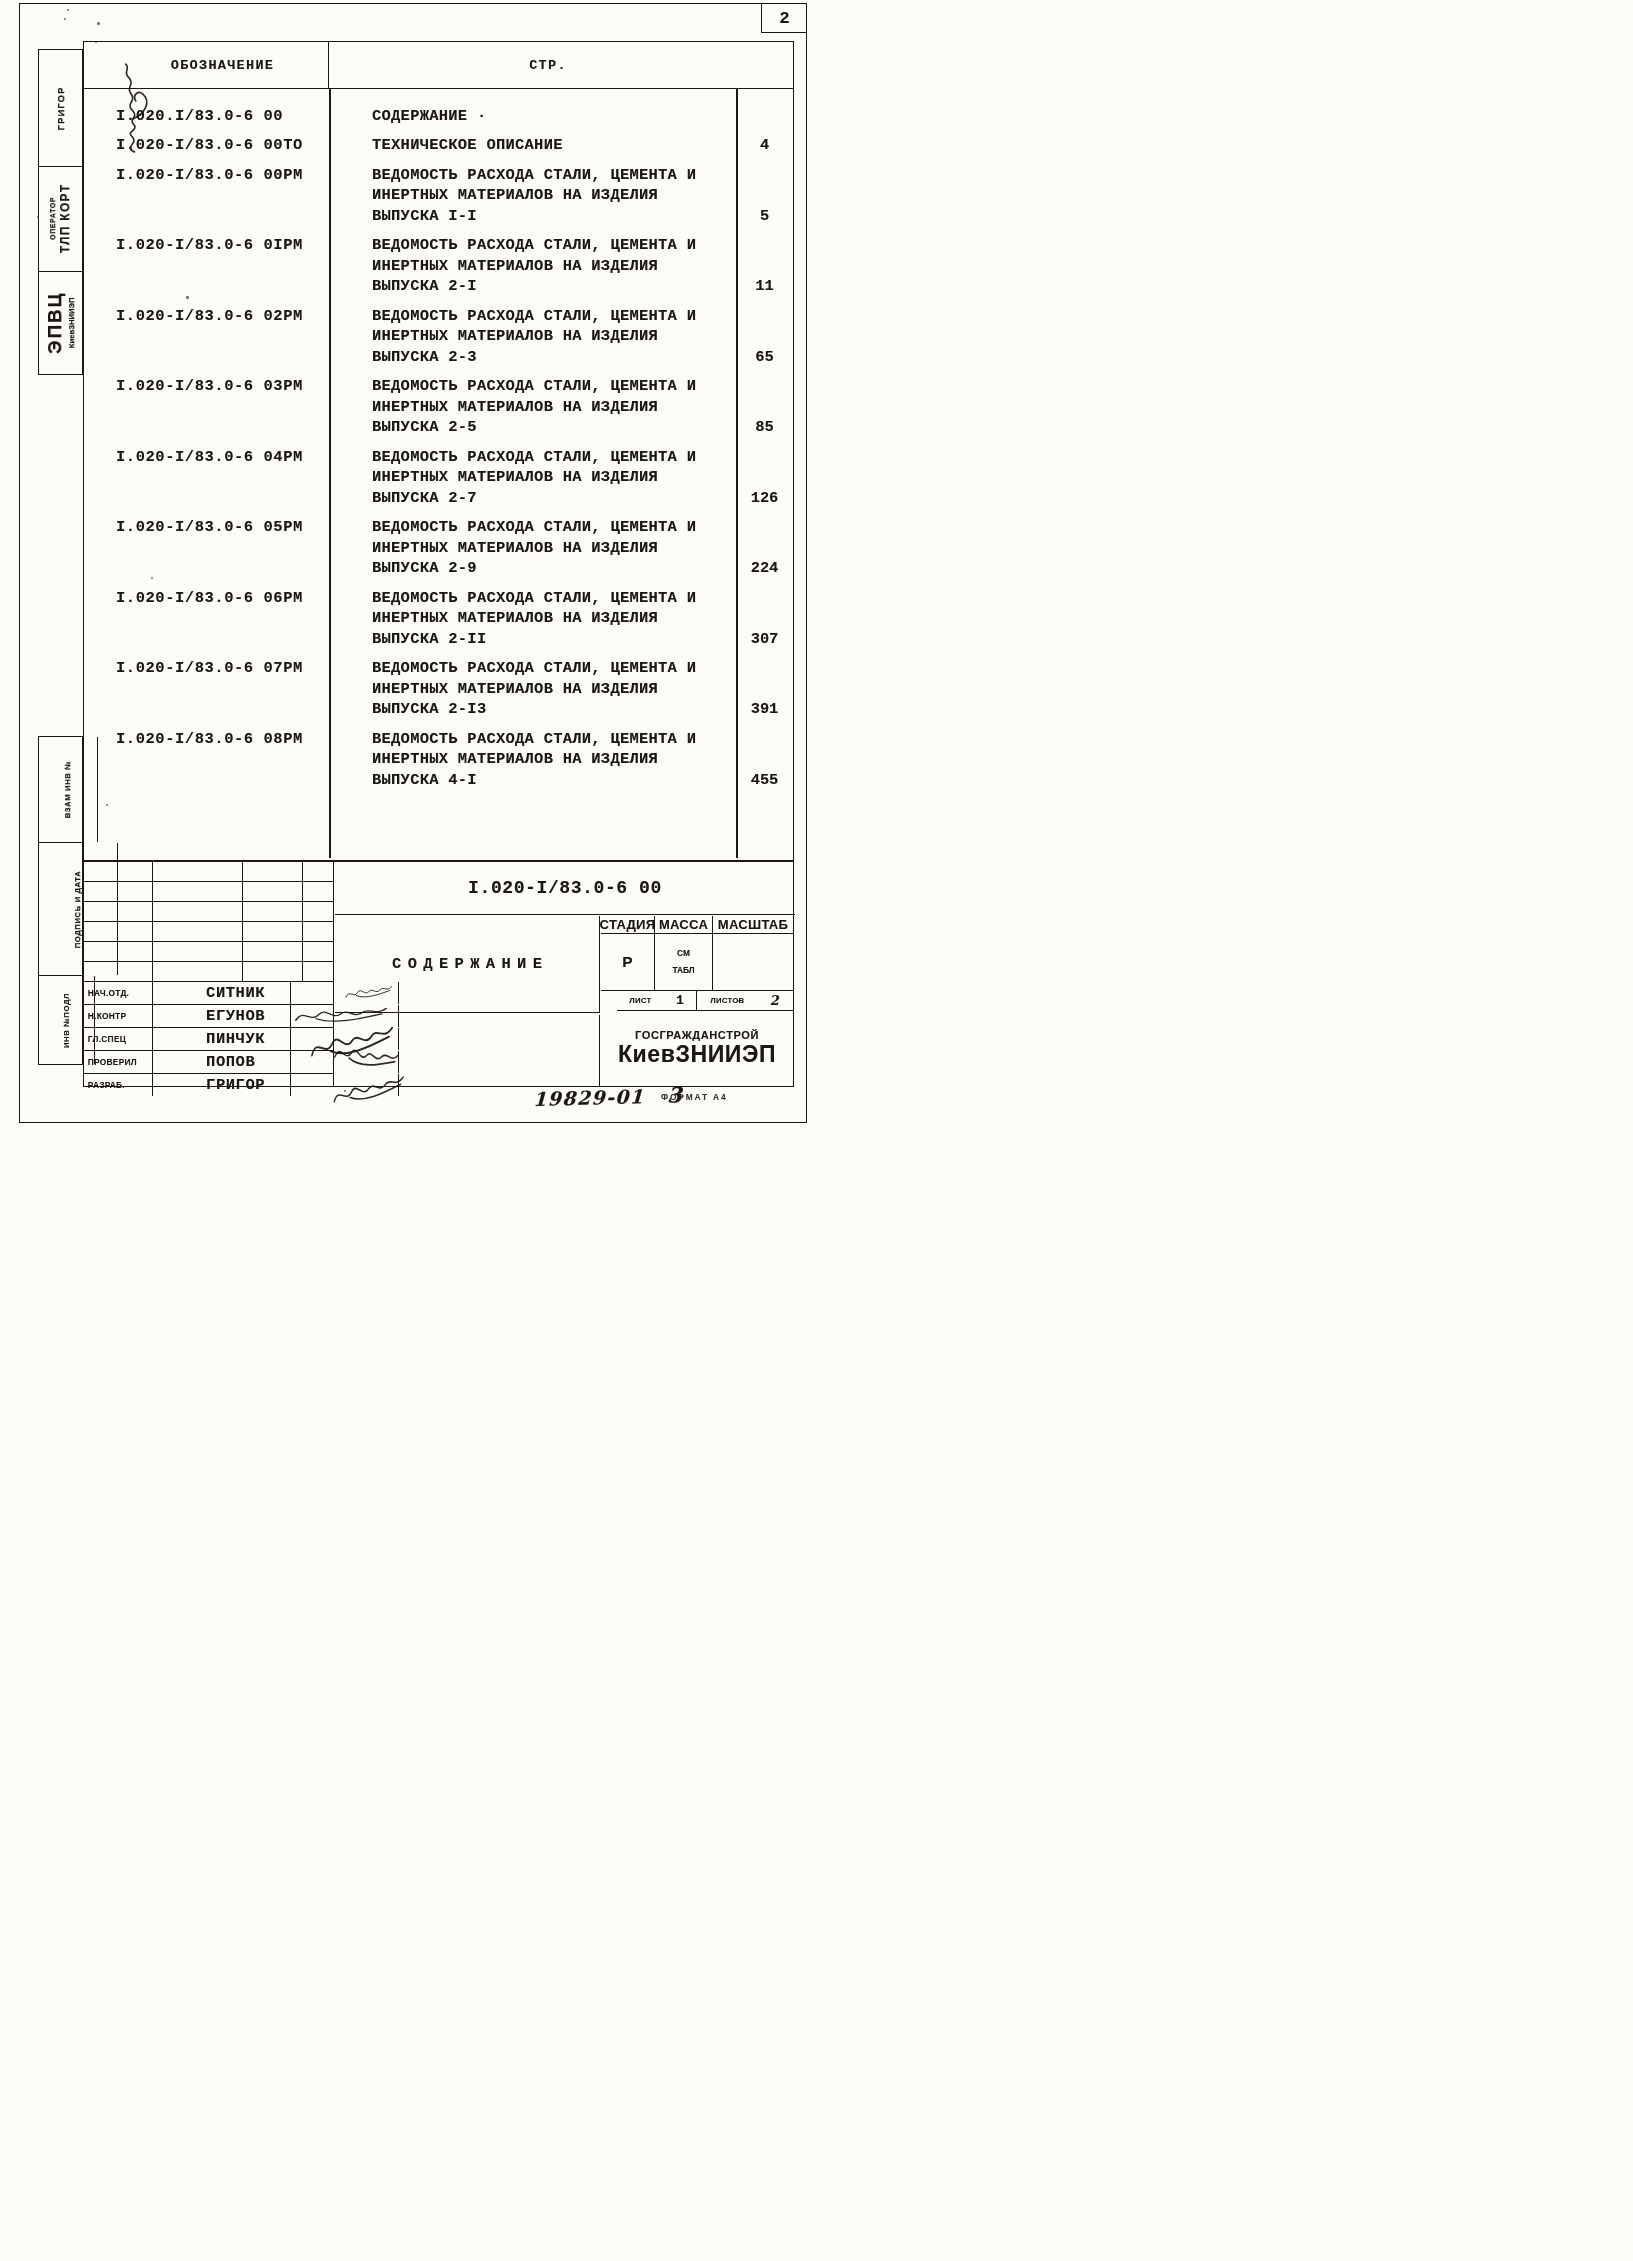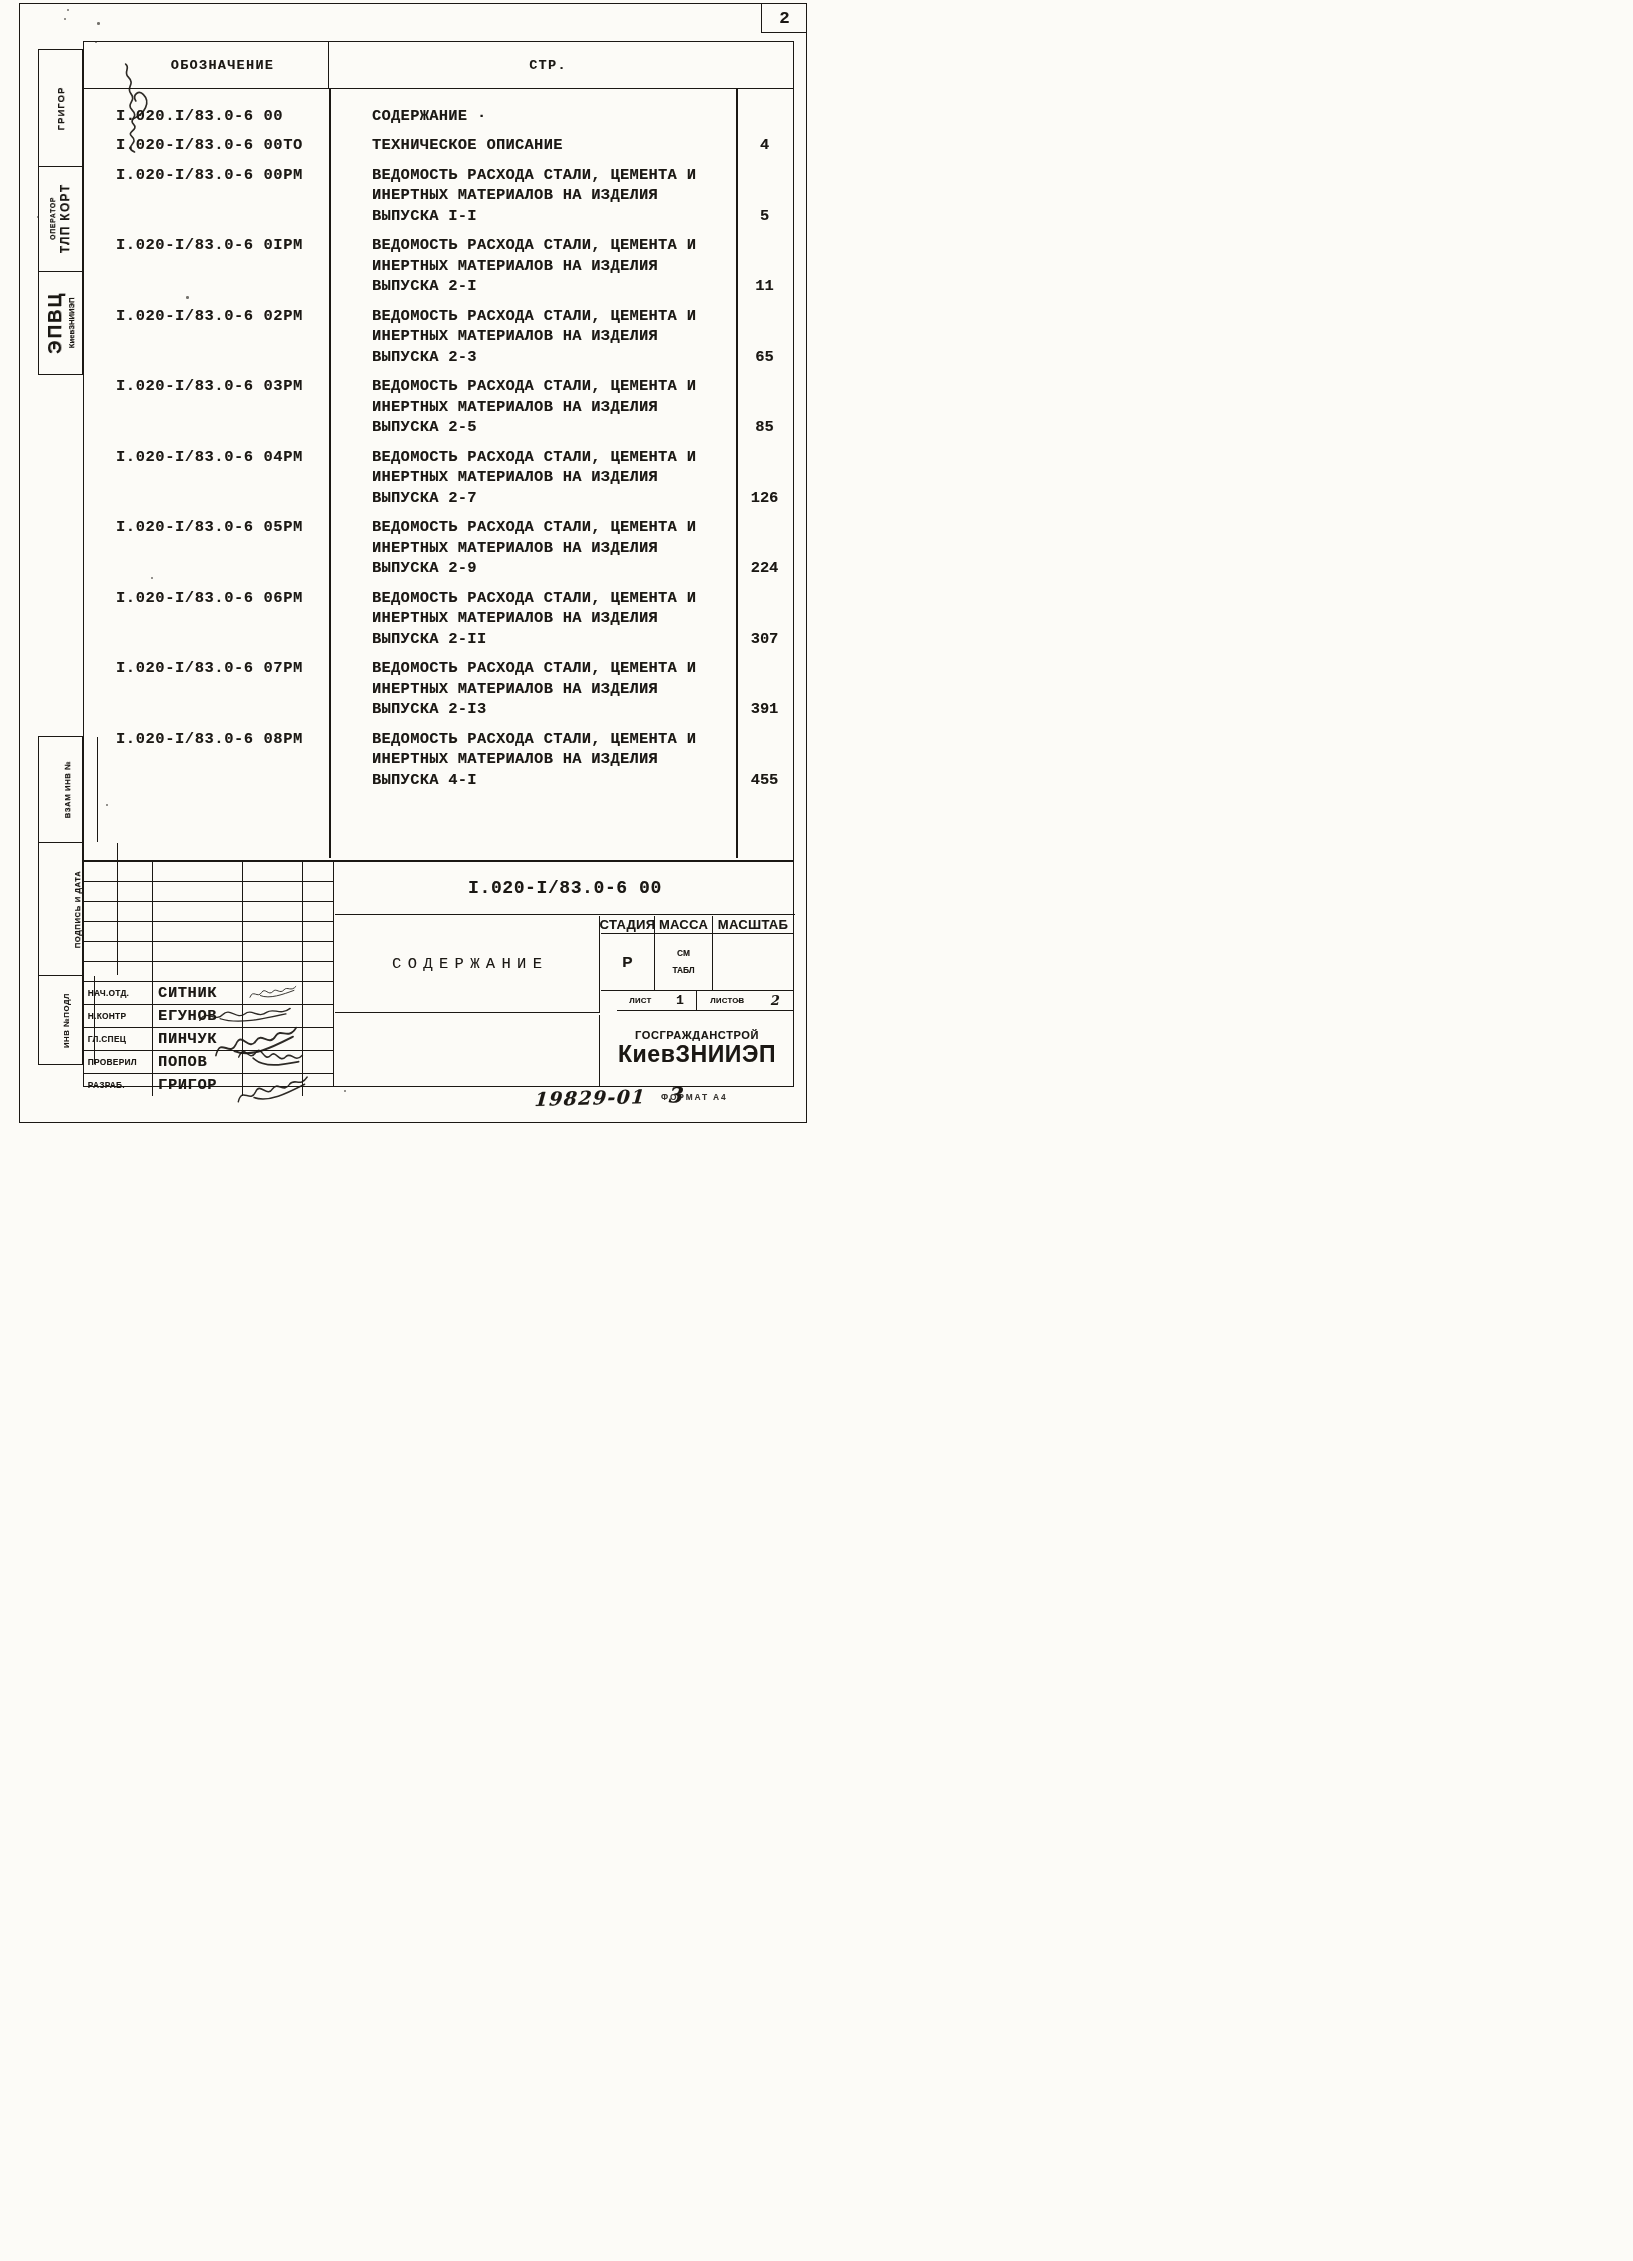--- a/index.html
+++ b/index.html
@@ -37,39 +37,39 @@
   .e-page{align-self:end;text-align:center;}
 
   
   .tb{position:absolute;left:83px;top:861px;width:711px;height:226px;border:1.9px solid var(--ink);}
   .tb-left{position:absolute;left:0;top:0;width:250px;height:100%;border-right:1.3px solid var(--ink);
            display:flex;flex-direction:column;}
   .row-e{flex:0 0 20px;border-bottom:1.3px solid var(--ink);display:grid;grid-template-columns:69px 90px 60px 1fr;}
   .row-e i{border-right:1.3px solid var(--ink);}
   .row-e i:last-child{border-right:none;}
   .signers{flex:1;display:flex;flex-direction:column;}
-  .row-s{flex:1;border-bottom:1.3px solid var(--ink);display:grid;grid-template-columns:69px 90px 60px 1fr;}
+  .row-s{flex:1;border-bottom:1.3px solid var(--ink);display:grid;grid-template-columns:69px 90px 60px 1fr;gap:48px;}
   .row-s:last-of-type{border-bottom:none;}
   .row-s .c{height:100%;display:flex;align-items:center;}
   .c-role{border-right:1.3px solid var(--ink);padding-left:3.8px;font-family:var(--sans);font-size:8.3px;font-weight:700;letter-spacing:0.3px;}
   .c-name{border-right:1.3px solid var(--ink);padding-left:5.1px;font-size:15.4px;font-weight:700;letter-spacing:0.6px;}
   .c-sig{border-right:1.3px solid var(--ink);position:relative;justify-content:center;}
   .sig-svg{overflow:visible;}
   .sig-svg path{stroke:var(--ink);stroke-width:2.4;fill:none;stroke-linecap:round;opacity:.92;}
   .row-s:nth-of-type(1) .sig-svg{transform:scale(.85) rotate(-5deg);}
   .row-s:nth-of-type(2) .sig-svg{transform:translateX(-28px) scale(1.65,1.2) rotate(-2deg);}
   .row-s:nth-of-type(3) .sig-svg{transform:translate(-16.7px,5.1px) scale(1.5,1.9) rotate(-7deg);}
   .row-s:nth-of-type(4) .sig-svg{transform:translate(-2.6px,-3.8px) scale(1.15,1.6) rotate(7deg);}
   .row-s:nth-of-type(5) .sig-svg{transform:translateY(6.4px) scale(1.3,1.5) rotate(-9deg);}
 
   .tb-doc{position:absolute;left:251px;top:0;width:460px;height:53px;border-bottom:1.3px solid var(--ink);
           display:flex;align-items:center;justify-content:center;font-size:18px;font-weight:700;letter-spacing:0.6px;}
   .tb-title{position:absolute;left:251px;top:54px;width:265px;height:97px;border-right:1.3px solid var(--ink);
             border-bottom:1.3px solid var(--ink);display:flex;align-items:center;justify-content:center;
-            font-size:15.4px;font-weight:400;letter-spacing:6.4px;padding-left:6.4px;}
+            font-size:15.4px;font-weight:700;letter-spacing:6.4px;padding-left:6.4px;}
   .tb-mid-empty{position:absolute;left:251px;top:153px;width:265px;bottom:0;border-right:1.3px solid var(--ink);}
   .tb-stamp{position:absolute;left:517px;top:54px;right:0;bottom:0;display:flex;flex-direction:column;}
   .st-row{display:grid;}
   .st-head{flex:0 0 18px;border-bottom:1.3px solid var(--ink);grid-template-columns:54px 58px 1fr;}
   .st-head .sc{display:flex;align-items:center;justify-content:center;font-family:var(--sans);font-size:13px;font-weight:700;letter-spacing:0.3px;}
   .sc{border-right:1.3px solid var(--ink);}
   .sc.last{border-right:none;}
   .st-vals{flex:0 0 57px;border-bottom:1.3px solid var(--ink);grid-template-columns:54px 58px 1fr;}
   .stage-val{display:flex;align-items:center;justify-content:center;font-family:var(--sans);font-size:15.4px;font-weight:700;}
   .mass-val{display:flex;align-items:center;justify-content:center;font-family:var(--sans);font-size:8.3px;font-weight:700;

